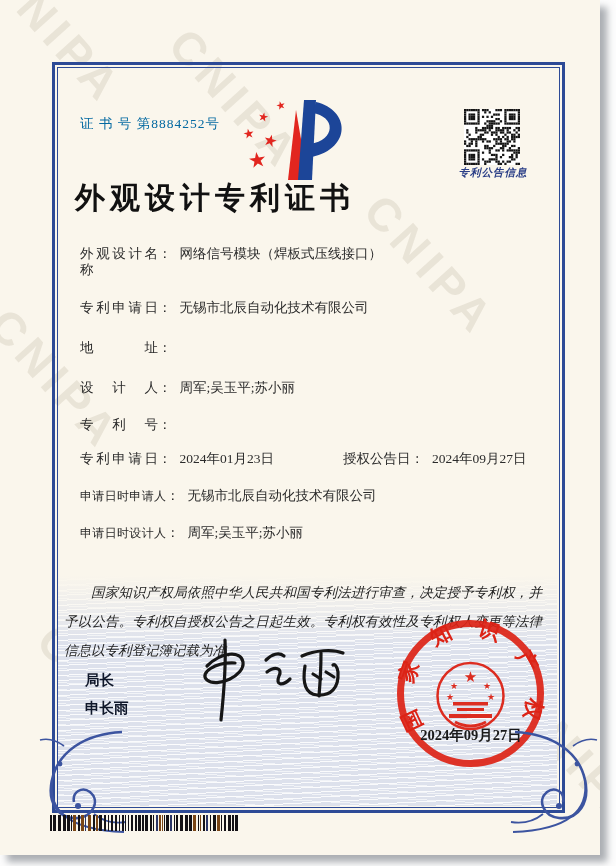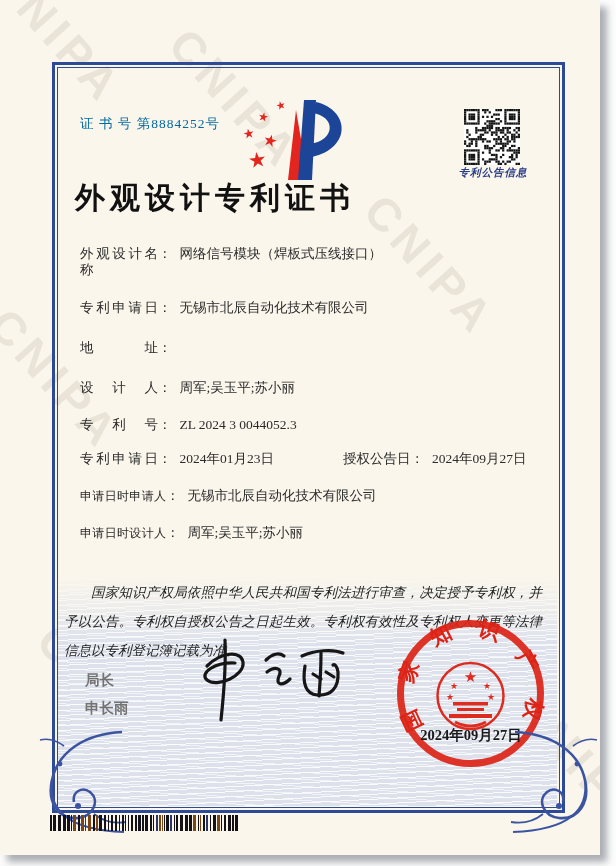--- a/index.html
+++ b/index.html
@@ -44,21 +44,21 @@
   .flabel.long{width:86px;font-size:12px;text-align-last:justify;}
   .colon{display:inline-block;}
   .fvalue{margin-left:8px;white-space:nowrap;}
   .col2{position:absolute;left:263px;top:0;display:flex;}
   .col2 .flabel{width:auto;text-align-last:auto;}
   
   .statement{position:absolute;left:64px;top:578px;width:478px;font-size:13.5px;
       line-height:29px;font-style:italic;color:#1d1d1d;text-align:justify;text-indent:2em;}
   
   .director{position:absolute;left:85px;top:666px;font-size:14.5px;line-height:28px;
-      font-weight:600;color:#737373;font-family:"Liberation Sans","DejaVu Sans",sans-serif;}
+      font-weight:600;color:#0f172a;font-family:"Liberation Sans","DejaVu Sans",sans-serif;}
   .signature{position:absolute;left:163px;top:632px;}
   
   .seal{position:absolute;left:393px;top:616px;}
   .sealdate{position:absolute;left:398px;top:726px;width:146px;text-align:center;
       font-size:14.5px;font-weight:bold;color:#1a1a1a;}
   .footer{position:absolute;left:52px;top:781px;width:507px;text-align:center;
       font-size:11.5px;color:#333;}
   .flourish{position:absolute;}
   .barcode{position:absolute;left:50px;top:815px;height:16px;display:flex;align-items:stretch;}
   .barcode i{display:block;height:100%;}
@@ -407,21 +407,20 @@
           <span class="colon">：</span>
         </div>
         <div class="frow">
           <span class="flabel">设计人</span>
           <span class="colon">：</span>
           <span class="fvalue">周军;吴玉平;苏小丽</span>
         </div>
         <div class="frow">
           <span class="flabel">专利号</span>
           <span class="colon">：</span>
-          <span class="fvalue">ZL 2024 3 0044052.3</span>
         </div>
         <div class="frow">
           <span class="flabel">专利申请日</span>
           <span class="colon">：</span>
           <span class="fvalue">2024年01月23日</span>
           <span class="col2">
             <span class="flabel">授权公告日：</span>
             <span class="fvalue">2024年09月27日</span>
           </span>
         </div>

